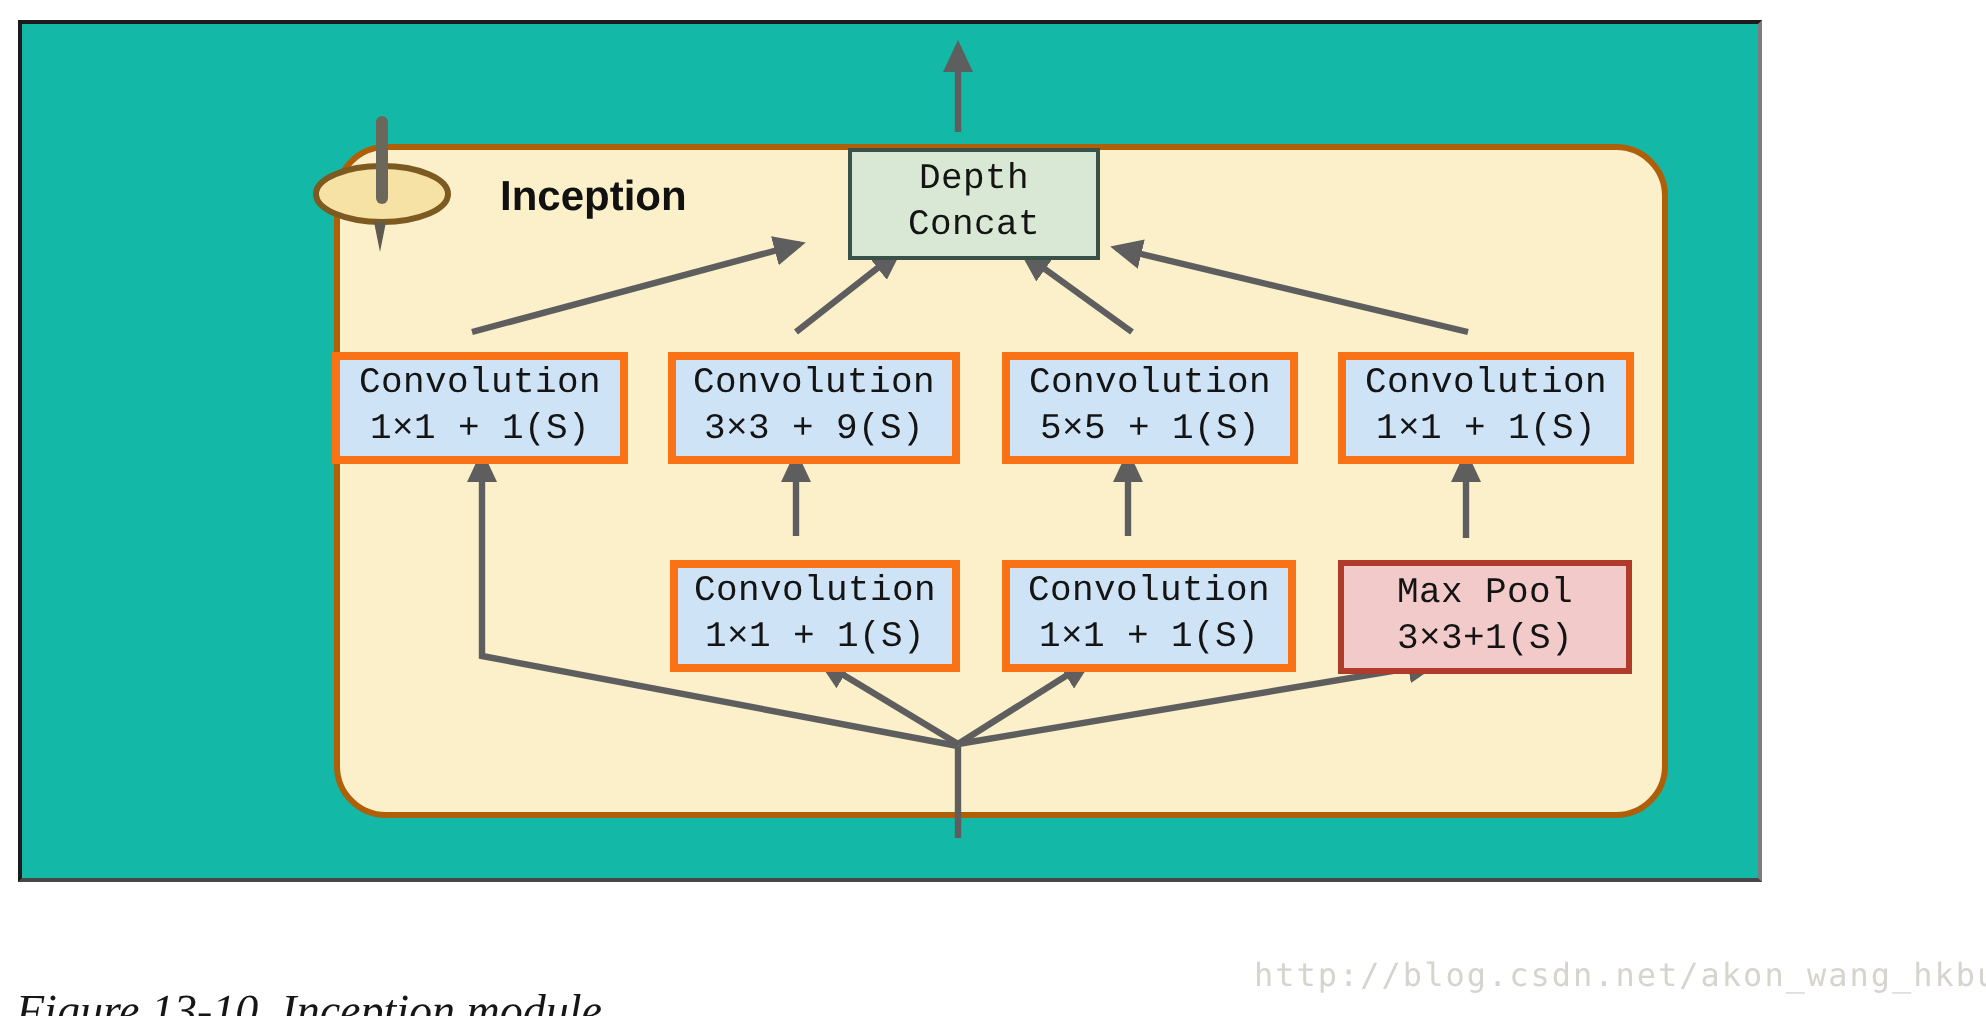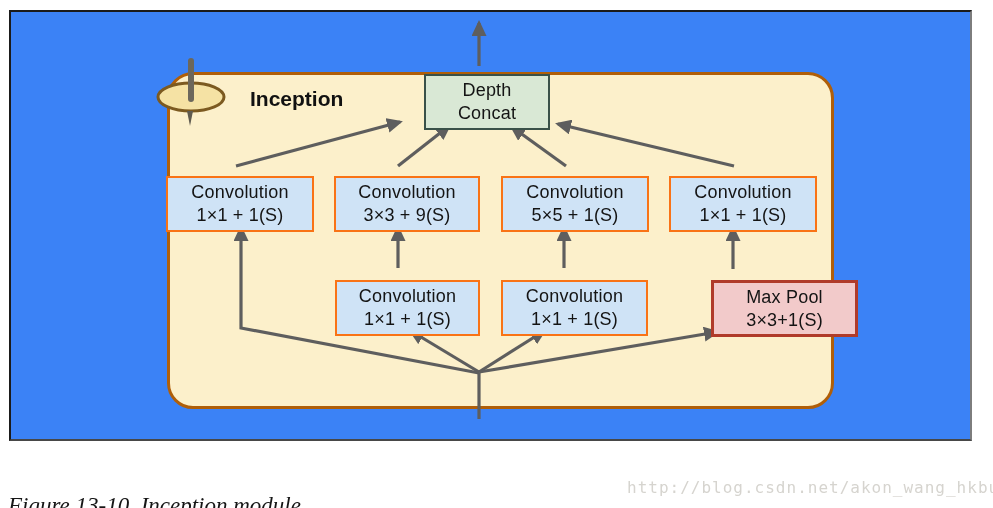--- a/index.html
+++ b/index.html
@@ -1,38 +1,38 @@
 <!DOCTYPE html>
 <html><head>
 <meta charset="utf-8">
 <style>
   html,body{margin:0;padding:0;background:#ffffff;}
   .stage{
     position:relative;width:993px;height:508px;background:#ffffff;overflow:hidden;
     font-family:"Liberation Sans",sans-serif;
   }
   .frame{
-    position:absolute;left:9px;top:10px;width:963px;height:431px;box-sizing:border-box;
+    position:absolute;left:9px;top:10px;width:872px;height:431px;box-sizing:border-box;
     border-top:2px solid #1b1b1b;border-left:2px solid #1b1b1b;
     border-right:2px solid #7d7d7d;border-bottom:2px solid #474747;
-    background:#3b82f6;
+    background:#14b8a6;
   }
   .module-bg{
     position:absolute;left:156px;top:60px;width:667px;height:337px;box-sizing:border-box;
     background:#fcf0cb;border:3px solid #b05f09;border-radius:26px;
   }
   svg.wires{position:absolute;left:0;top:0;pointer-events:none;}
   .node{
     position:absolute;box-sizing:border-box;display:flex;flex-direction:column;
     justify-content:center;align-items:center;text-align:center;
-    font-size:18px;line-height:23px;color:#141414;letter-spacing:0.2px;
+    font-size:18px;line-height:23px;color:#141414;letter-spacing:0.2px;font-family:Liberation Mono, monospace;
   }
   .node span{display:block;}
-  .conv{background:#cfe3f6;border:2px solid #f97316;}
-  .pool{background:#f2caca;border:3px solid #b03b2a;margin-left:42px;}
+  .conv{background:#cfe3f6;border:4px solid #f97316;}
+  .pool{background:#f2caca;border:3px solid #b03b2a;}
   .concat{background:#d9e8d5;border:2px solid #3a5149;}
   .legend{
     position:absolute;left:239px;top:75px;
     font-size:21px;line-height:24px;font-weight:bold;color:#111111;
   }
   .caption{
     position:absolute;left:8px;top:447px;
     font-family:"Liberation Serif",serif;font-style:italic;
     font-size:23px;color:#161616;white-space:nowrap;margin-top:46px;
   }

